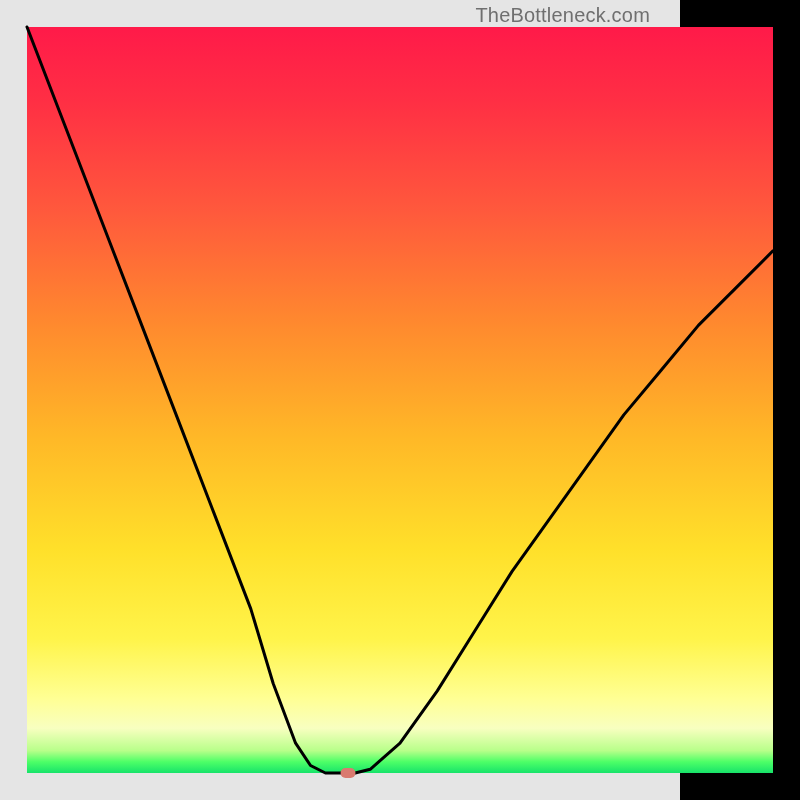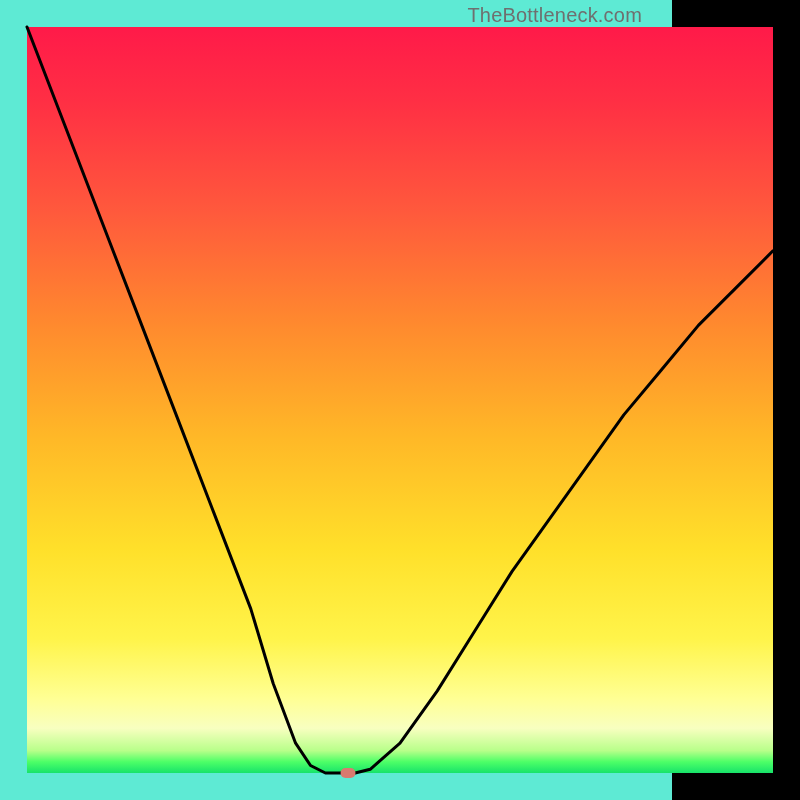--- a/index.html
+++ b/index.html
@@ -10,21 +10,22 @@
     background: #000;
     overflow: hidden;
     font-family: Arial, Helvetica, sans-serif;
   }
   .frame {
     position: absolute;
     left: 0;
     top: 0;
     width: 672px;
     height: 800px;
-    background: #5eead4;
+    background: #e5e5e5;
+    padding-left: 8px;
   }
   .plot-area {
     position: absolute;
     left: 27px;
     top: 27px;
     width: 746px;
     height: 746px;
     
     background: linear-gradient(
       to bottom,

